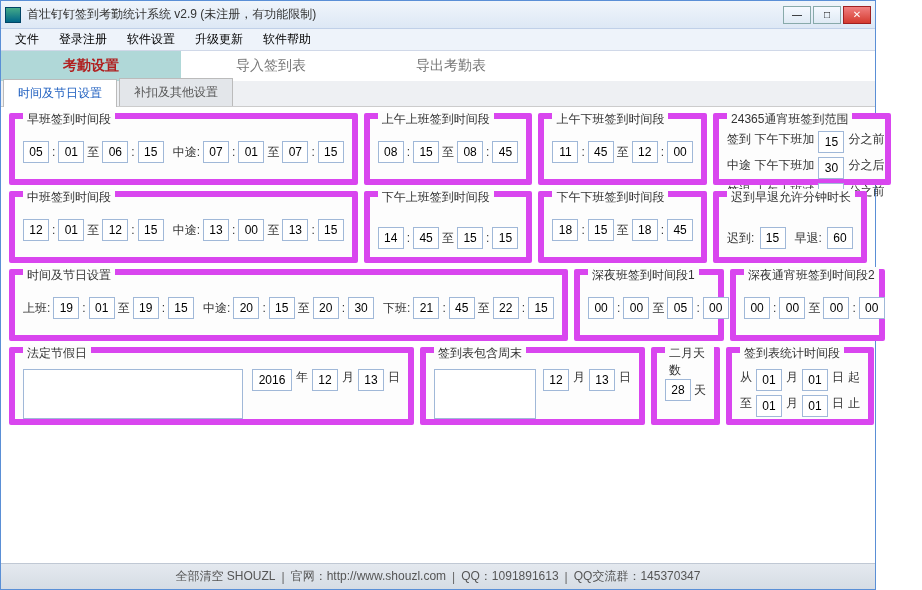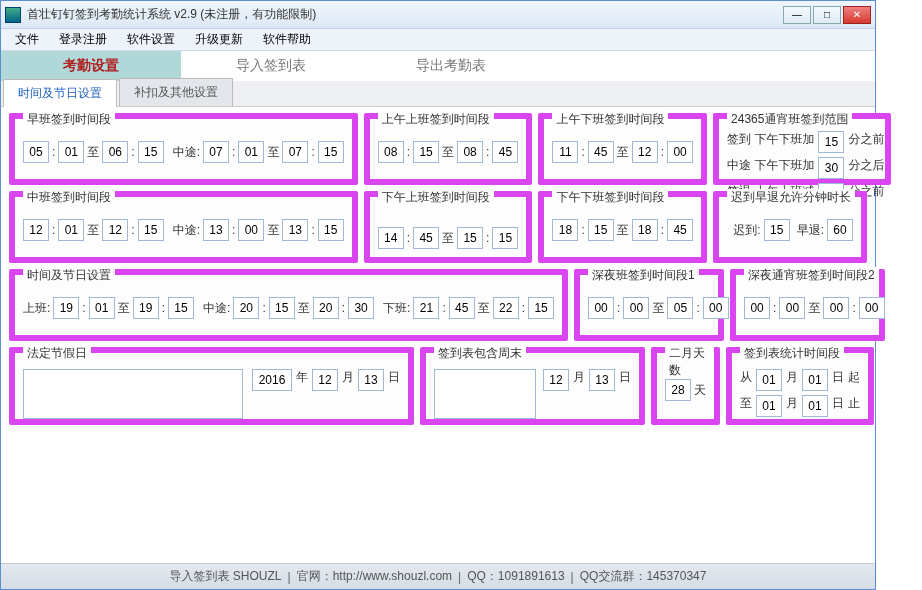--- a/index.html
+++ b/index.html
@@ -179,21 +179,21 @@
             <span class="txt">:</span>
           <input class="ibox" value="15" style="">
           <span class="txt">至</span>
           <input class="ibox" value="18" style="">
             <span class="txt">:</span>
           <input class="ibox" value="45" style="">
         </div>
       </div>
       <div class="group" style="width:178px;height:72px">
         <div class="legend">迟到早退允许分钟时长</div>
-        <div class="inline" style="margin-top:8px;justify-content:flex-end">
+        <div class="inline" style="margin-top:16px;justify-content:space-between">
           <span class="txt">迟到:</span>
           <input class="ibox" value="15" style="">
           <span class="txt" style="margin-left:4px">早退:</span>
           <input class="ibox" value="60" style="">
         </div>
       </div>
     </div>
 
     <div class="row">
       <div class="group" style="width:573px;height:72px">
@@ -308,21 +308,21 @@
               <span class="txt">日</span>
             <span class="txt">止</span>
           </div>
         </div>
       </div>
     </div>
 
   </div>
 
   <div class="footer">
-    <b>导入签到表 SHOUZL</b>
+    <b>全部清空 SHOUZL</b>
     <span>|</span>
     <b>官网：http://www.shouzl.com</b>
     <span>|</span>
     <b>QQ：1091891613</b>
     <span>|</span>
     <b>QQ交流群：145370347</b>
   </div>
 </div>
 
 </body></html>

